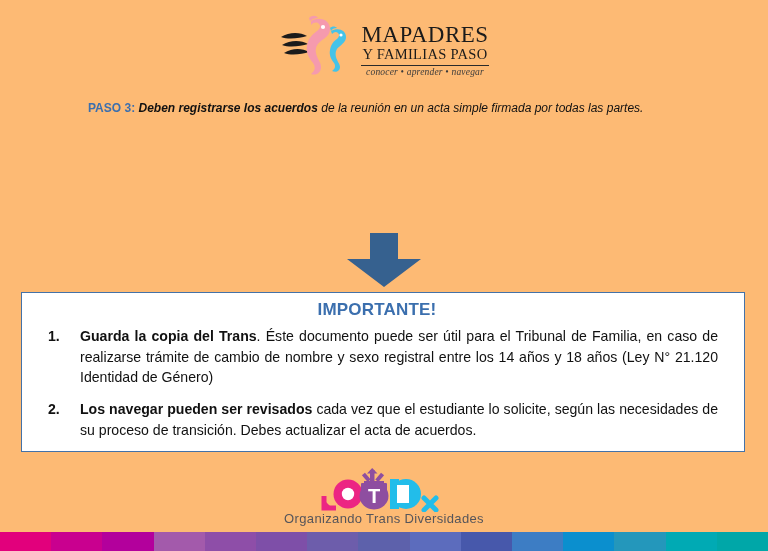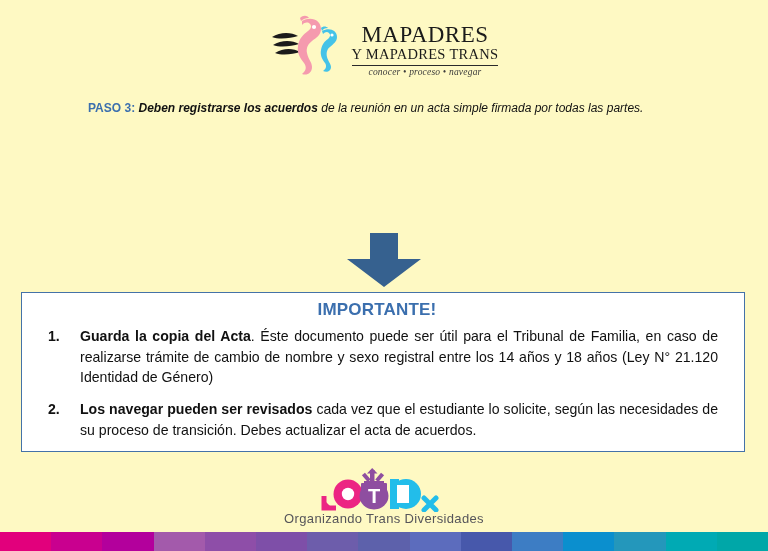--- a/index.html
+++ b/index.html
@@ -13,21 +13,21 @@
     font-family: "Liberation Sans", sans-serif;
     overflow: hidden;
     position: relative;
   }
 
   
   .slide {
     position: relative;
     width: 768px;
     height: 551px;
-    background: #fef9c3;
+    background: #fdba74;
   }
 
   
   .brand-logo {
     position: absolute;
     left: 0;
     top: 10px;
     width: 768px;
     height: 72px;
     display: flex;
@@ -234,23 +234,23 @@
                      C52 46, 50 42, 51 37 C52 31, 55 28, 58 26
                      C60 24, 61 22, 59 20 C57 18, 55 19, 53 21 Z"></path>
             <circle cx="62" cy="22" r="1.6" fill="#ffffff"></circle>
             <path d="M51 15 C53 13, 56 13, 58 15 C55 15, 53 16, 52 18 Z"></path>
           </g>
         </svg>
       </div>
 
       <div class="brand-wordmark">
         <div class="brand-line1">MAPADRES</div>
-        <div class="brand-line2">Y MAPADRES TRANS</div>
+        <div class="brand-line2">Y FAMILIAS PASO</div>
         <div class="brand-rule"></div>
-        <div class="brand-tagline">conocer • proceso • navegar</div>
+        <div class="brand-tagline">conocer • aprender • navegar</div>
       </div>
 
     </div>
   </div>
 
   <div class="para para-1">
     <span class="step-label">PASO 3:</span><span class="b"> Deben registrarse los acuerdos</span><span> de la reunión en un acta simple firmada por todas las partes.</span>
   </div>
 
 
@@ -259,21 +259,21 @@
       <polygon points="29,0 57,0 57,26 80,26 43,54 6,26 29,26" fill="#36618f"></polygon>
     </svg>
   </div>
 
   <div class="important-box">
     <div class="important-title">IMPORTANTE!</div>
 
     <ul class="num-list">
       <li class="num-item">
         <span class="num-marker">1.</span>
-        <span class="num-text"><span class="b">Guarda la copia del Acta</span><span>. Éste documento puede ser útil para el Tribunal de Familia, en caso de realizarse trámite de cambio de nombre y sexo registral entre los 14 años y 18 años (Ley N° 21.120 Identidad de Género)</span></span>
+        <span class="num-text"><span class="b">Guarda la copia del Trans</span><span>. Éste documento puede ser útil para el Tribunal de Familia, en caso de realizarse trámite de cambio de nombre y sexo registral entre los 14 años y 18 años (Ley N° 21.120 Identidad de Género)</span></span>
       </li>
       <li class="num-item">
         <span class="num-marker">2.</span>
         <span class="num-text"><span class="b">Los navegar pueden ser revisados</span><span> cada vez que el estudiante lo solicite, según las necesidades de su proceso de transición. Debes actualizar el acta de acuerdos.</span></span>
       </li>
     </ul>
   </div>
 
   <div class="otd-logo">
     <div class="otd-mark">

